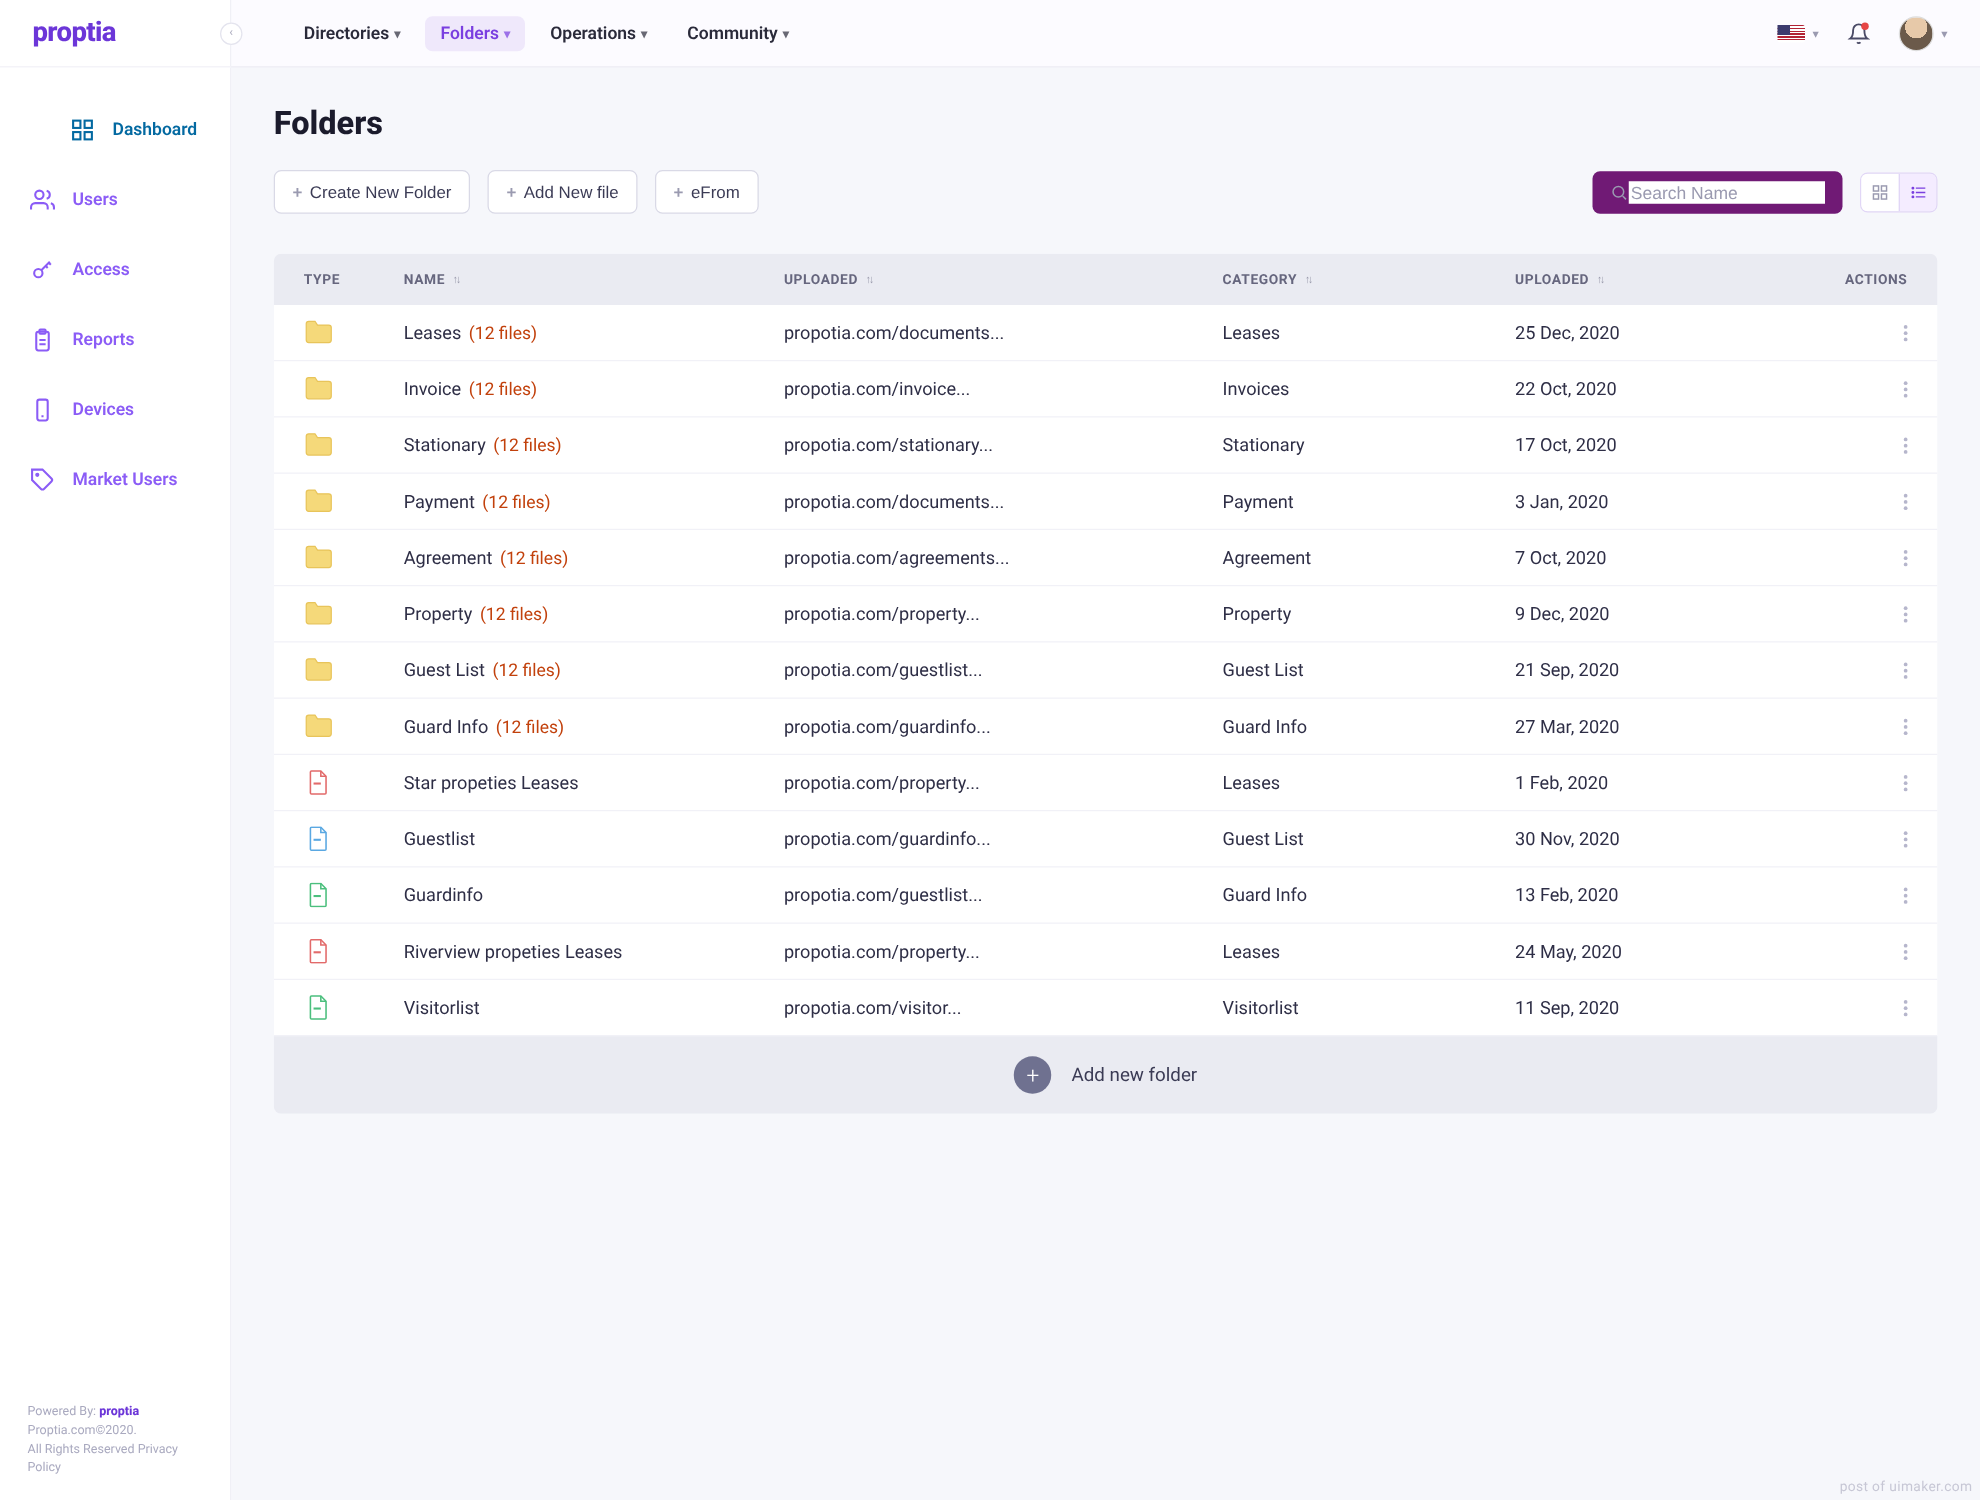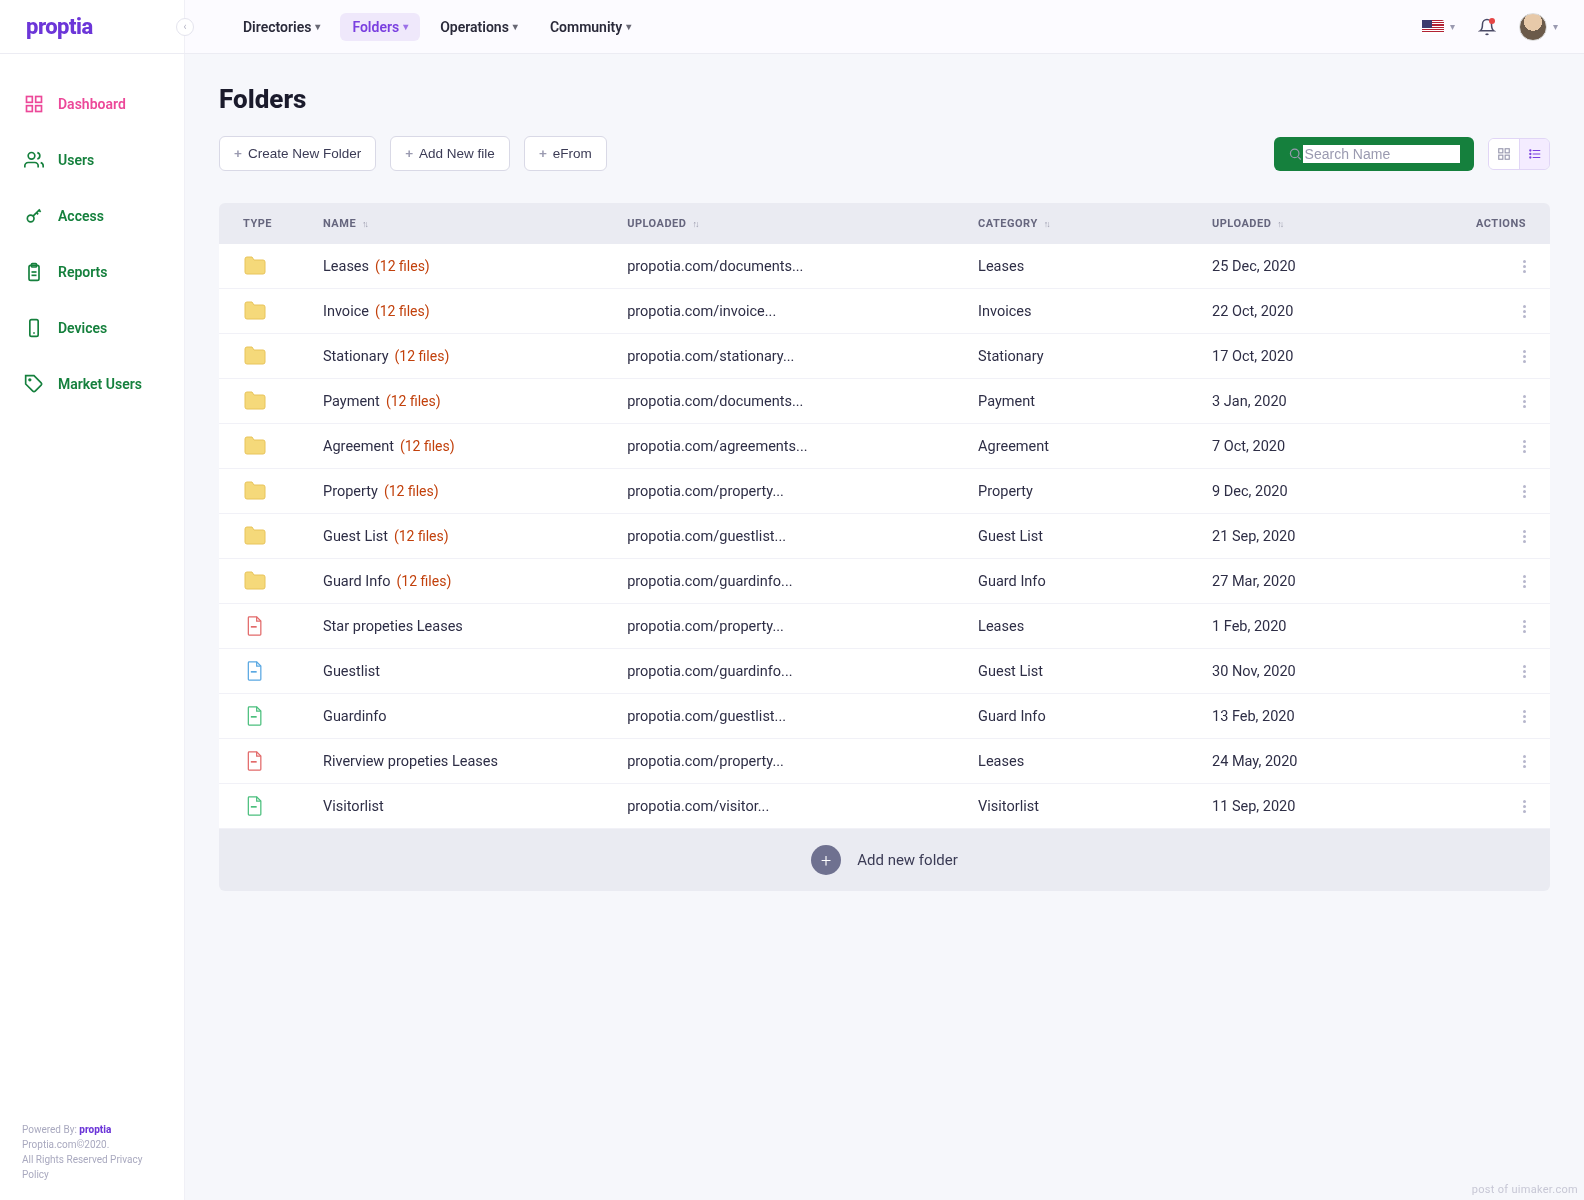--- a/index.html
+++ b/index.html
@@ -112,27 +112,27 @@
   .nav {
     display: flex;
     flex-direction: column;
     gap: 6px;
   }
   .nav-item {
     display: flex;
     align-items: center;
     gap: 14px;
     padding: 12px 8px 12px 24px;
-    color: #15803d;
+    color: #8b5cf6;
     font-weight: 600;
     font-size: 14px;
     cursor: pointer;
     margin-bottom: 6px;
   }
-  .nav-item.active { color: #ec4899; }
+  .nav-item.active { color: #0369a1; margin-left: 32px; }
   .nav-icon { width:20px; height:20px; display:flex; align-items:center; justify-content:center; }
   .nav-icon svg { stroke: currentColor; }
   .sidebar-footer {
     margin-top: auto;
     padding: 18px 22px;
     font-size: 10px;
     color: #a9a9bf;
     line-height: 1.5;
   }
   .sidebar-footer b { color:#6c36d8; font-weight:800; }
@@ -162,21 +162,21 @@
     padding: 9px 14px;
     font-size: 13.5px;
     color: #3b3b55;
     font-weight: 500;
     cursor: pointer;
   }
   .btn-outline .plus { color:#9a9ab0; font-weight:700; }
   .spacer { flex:1; }
   .search {
     display:flex; align-items:center; 
-    background:#15803d; border-radius:6px; padding: 8px 14px;
+    background:#701a75; border-radius:6px; padding: 8px 14px;
     width: 200px;
     color:#9a9ab0;
   }
   .search input {
     border:none; outline:none; font-size:14px; color:#3b3b55; width:100%;
   }
   .search input::placeholder{color:#9a9ab0;}
   .view-toggle { display:flex; border:1px solid #e1d6f6; border-radius:6px; overflow:hidden; }
   .view-toggle .vt {
     width:30px; height:30px; display:flex; align-items:center; justify-content:center;

